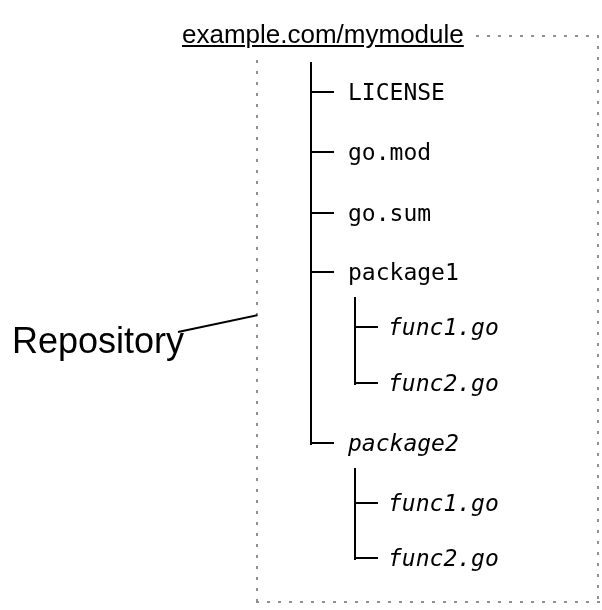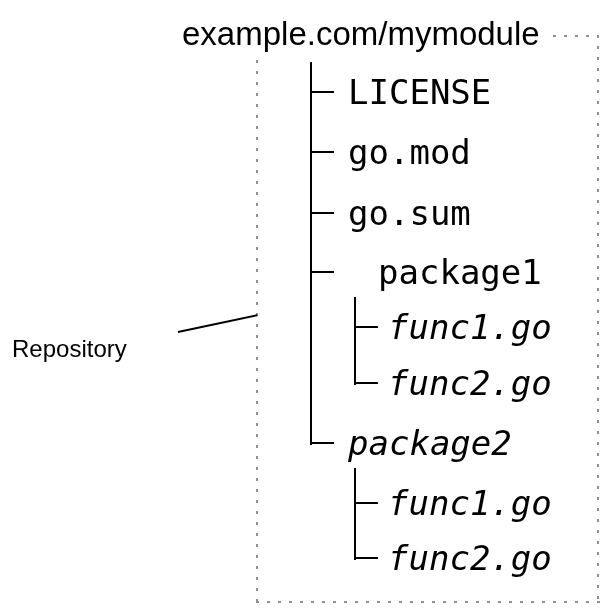--- a/index.html
+++ b/index.html
@@ -38,46 +38,47 @@
   .t-package1{top:271px;}
   .t-func1a{top:326px;}
   .t-func2a{top:382px;}
   .t-package2{top:442px;}
   .t-func1b{top:502px;}
   .t-func2b{top:557px;}
   
   .node{
     position:absolute;z-index:2;
     font-family:"DejaVu Sans Mono","Liberation Mono",monospace;
-    font-size:34px;line-height:44px;height:44px;
+    font-size:23px;line-height:44px;height:44px;
     white-space:pre;
   }
   .lv1{left:348px;}
   .lv2{left:388px;font-style:italic;}
   .y-license{top:70px;}
   .y-gomod{top:130px;}
   .y-gosum{top:191px;}
-  .y-package1{top:250px;margin-left:30px;}
+  .y-package1{top:250px;}
   .y-func1a{top:305px;}
   .y-func2a{top:361px;}
   .y-package2{top:421px;font-style:italic;}
   .y-func1b{top:481px;}
   .y-func2b{top:536px;}
   
   .title{
     position:absolute;left:178px;top:12px;z-index:3;
-    font-size:33px;line-height:44px;height:44px;
+    font-size:26px;line-height:44px;height:44px;
     padding:0 10px 2px 4px;
     background:#ffffff;
     white-space:pre;
+    text-decoration:underline;
   }
   
   .annotation-label{
-    position:absolute;left:12px;top:327px;z-index:2;
-    font-size:24px;line-height:44px;height:44px;
+    position:absolute;left:12px;top:319px;z-index:2;
+    font-size:36px;line-height:44px;height:44px;
     white-space:pre;
   }
   .pointer{
     position:absolute;left:178px;top:331px;z-index:2;
     width:81px;height:2px;background:#000000;
     transform:rotate(-12deg);transform-origin:0 50%;
   }
 </style>
 </head>
 <body>

